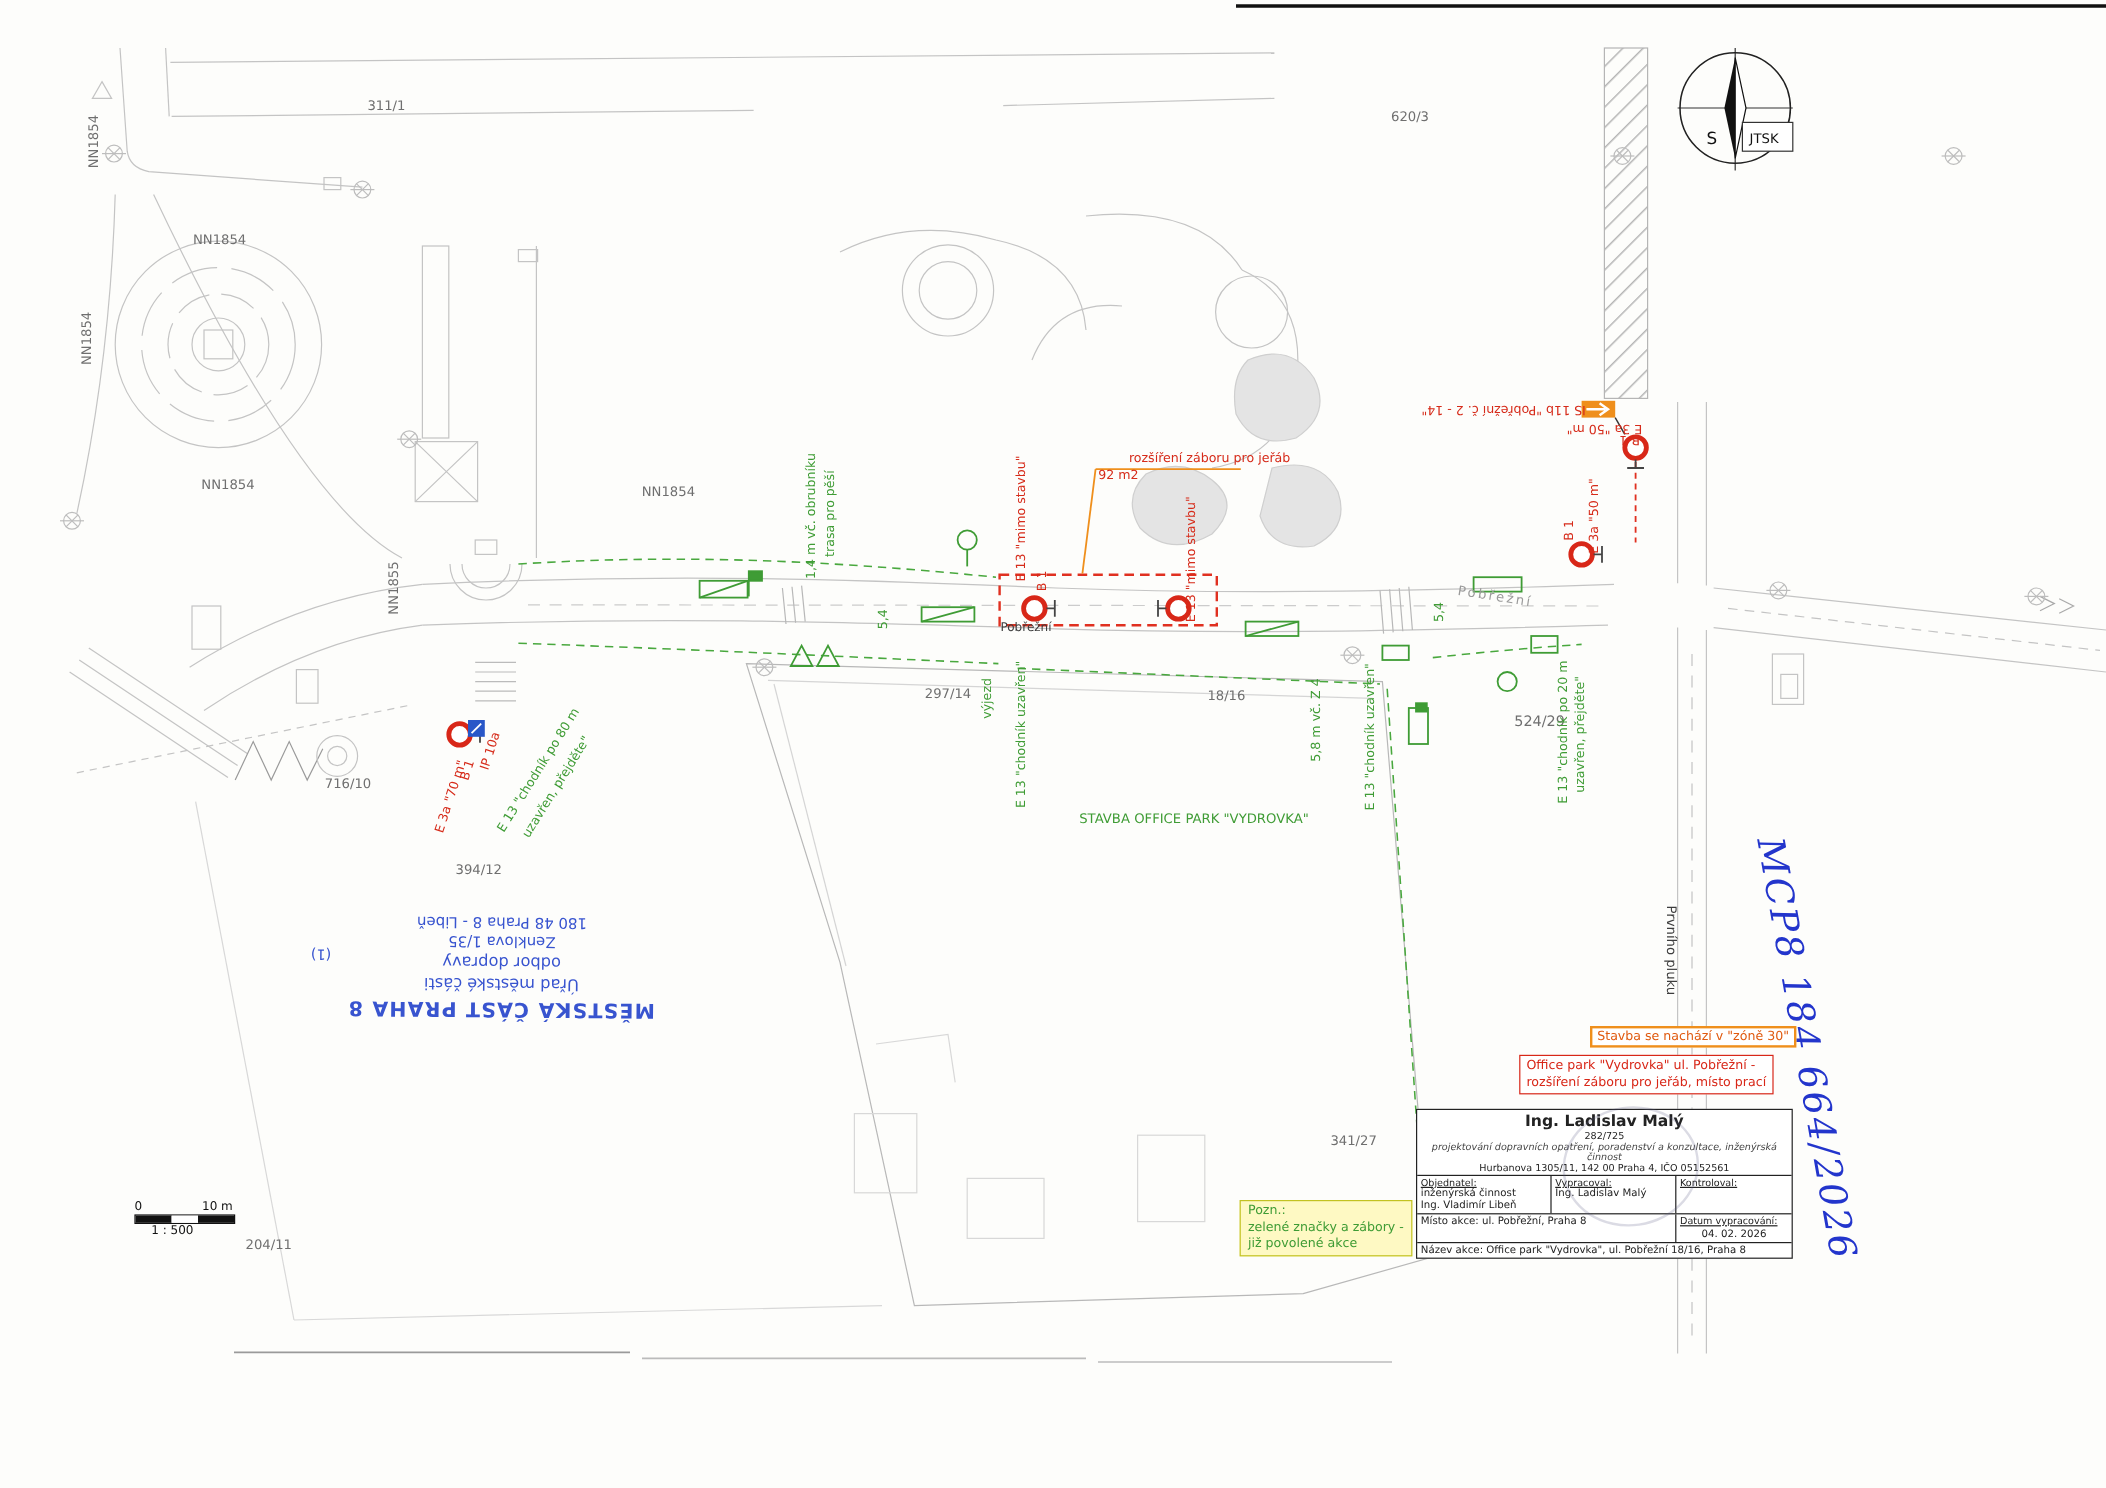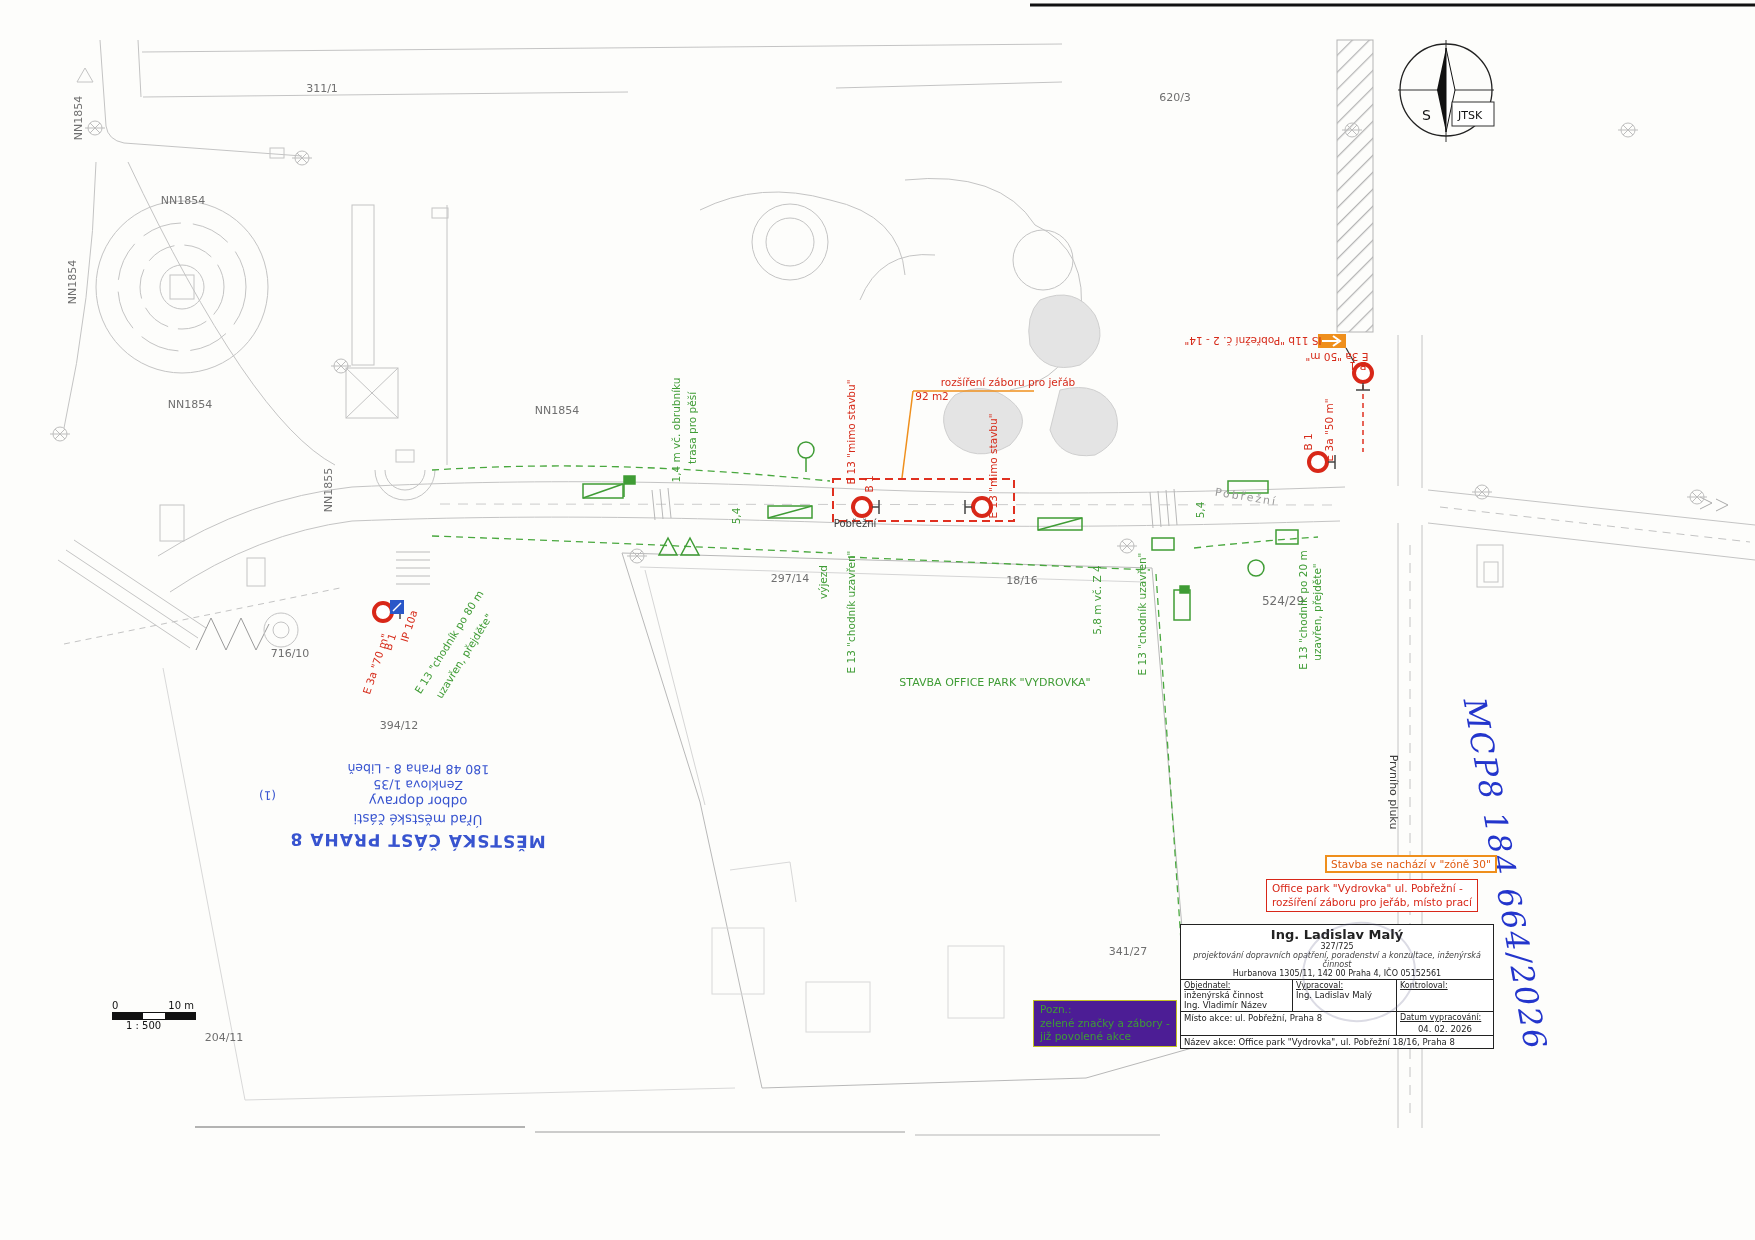--- a/index.html
+++ b/index.html
@@ -27,21 +27,21 @@
   
   .handnote{position:absolute;left:1492px;top:695px;transform-origin:left top;
             transform:rotate(80deg);font-family:"DejaVu Serif", serif;font-style:italic;
             font-size:31px;color:#2335cc;letter-spacing:2px;white-space:nowrap;}
   
   .zone-box{position:absolute;left:1325px;top:855px;border:2px solid #ef8f1c;color:#e05a10;
             font-size:10.5px;padding:1px 4px;background:#fff;white-space:nowrap;}
   .action-box{position:absolute;left:1266px;top:879px;border:1.5px solid #d82718;color:#d82718;
               font-size:10.5px;line-height:1.3;padding:2px 5px;background:#fff;white-space:nowrap;}
   .note-box{position:absolute;left:1033px;top:1000px;border:1.5px solid #c2c222;color:#3f9c35;
-            font-size:10.5px;line-height:1.3;padding:2px 6px;background:#4c1d95;white-space:nowrap;}
+            font-size:10.5px;line-height:1.3;padding:2px 6px;background:#fef9c3;white-space:nowrap;}
   
   .titleblock{position:absolute;left:1180px;top:924px;width:312px;background:#fff;
               border:1.5px solid #222;color:#222;font-size:8.5px;}
   .tb-head{text-align:center;padding:2px 4px 1px;}
   .tb-name{font-size:13px;font-weight:bold;}
   .tb-num{font-size:8px;}
   .tb-sub{font-size:8px;font-style:italic;color:#444;}
   .tb-addr{font-size:8px;text-align:center;}
   .tb-row{display:flex;border-top:1px solid #222;}
   .tb-cell{padding:1px 3px;border-right:1px solid #222;box-sizing:border-box;}
@@ -340,29 +340,29 @@
 
   <div class="note-box">
     <div>Pozn.:</div>
     <div>zelené značky a zábory -</div>
     <div>již povolené akce</div>
   </div>
 
   <div class="titleblock">
     <div class="tb-head">
       <div class="tb-name">Ing. Ladislav Malý</div>
-      <div class="tb-num">327/725</div>
+      <div class="tb-num">282/725</div>
       <div class="tb-sub">projektování dopravních opatření, poradenství a konzultace, inženýrská činnost</div>
       <div class="tb-addr">Hurbanova 1305/11, 142 00 Praha 4, IČO 05152561</div>
     </div>
     <div class="tb-row">
       <div class="tb-cell c1">
         <div class="tb-label">Objednatel:</div>
         <div class="tb-val">inženýrská činnost</div>
-        <div class="tb-val">Ing. Vladimír Název</div>
+        <div class="tb-val">Ing. Vladimír Libeň</div>
       </div>
       <div class="tb-cell c2">
         <div class="tb-label">Vypracoval:</div>
         <div class="tb-val">Ing. Ladislav Malý</div>
       </div>
       <div class="tb-cell last">
         <div class="tb-label">Kontroloval:</div>
       </div>
     </div>
     <div class="tb-row">

